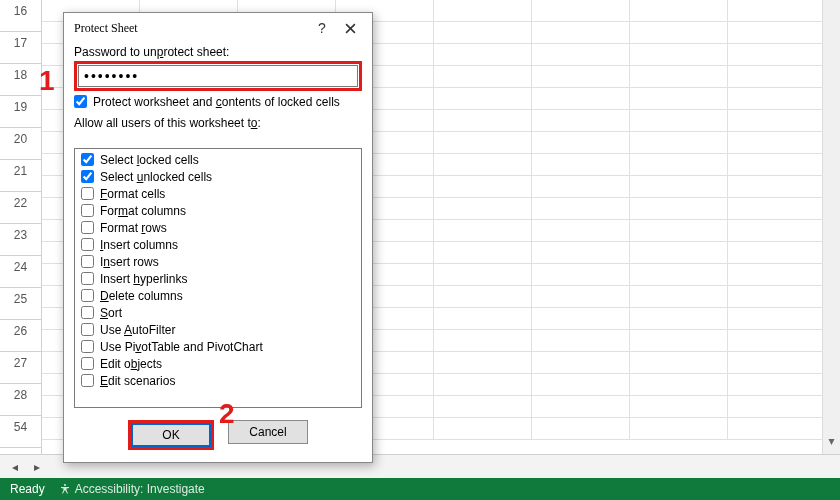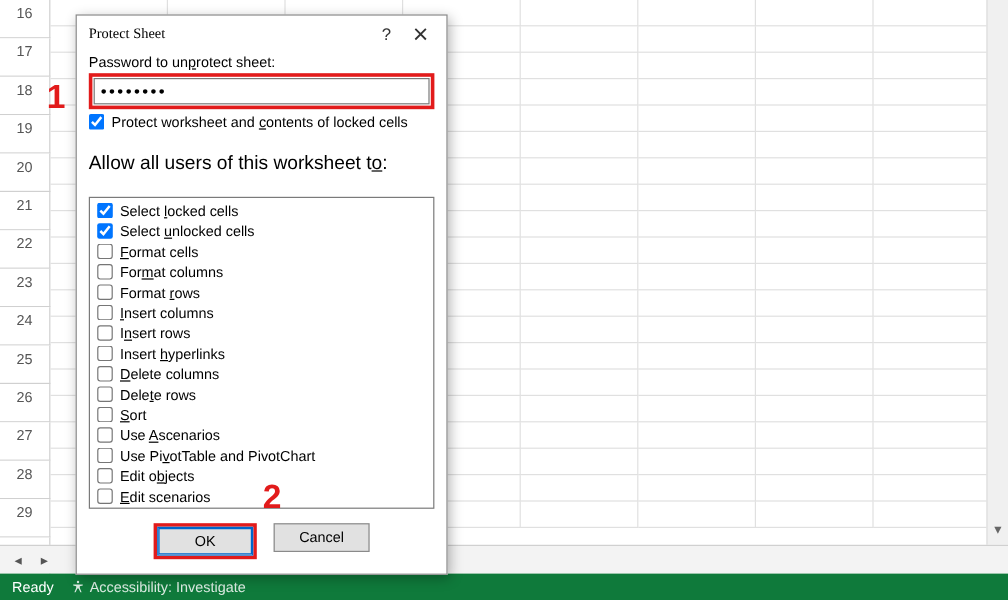--- a/index.html
+++ b/index.html
@@ -156,22 +156,22 @@
     align-items: flex-start;
     gap: 6px;
     font-size: 12px;
     height: 17px;
   }
   .check input {
     width: 13px; height: 13px;
     margin: 0;
   }
   .allowlbl {
-    margin-top: 16px;
-    font-size: 16px;
+    margin-top: 4px;
+    font-size: 12px;
   }
   .permbox {
     border: 1px solid #7a7a7a;
     padding: 4px 6px;
     margin-top: 18px;
     height: 260px;
     overflow: hidden;
   }
   .permbox .check { height: 17px; }
   .btnrow {
@@ -218,21 +218,21 @@
       <div class="rowhead">19</div>
       <div class="rowhead">20</div>
       <div class="rowhead">21</div>
       <div class="rowhead">22</div>
       <div class="rowhead">23</div>
       <div class="rowhead">24</div>
       <div class="rowhead">25</div>
       <div class="rowhead">26</div>
       <div class="rowhead">27</div>
       <div class="rowhead">28</div>
-      <div class="rowhead">29</div>
+      <div class="rowhead">54</div>
       <div class="rowhead">30</div>
       <div class="rowhead">31</div>
       <div class="rowhead">32</div>
       <div class="rowhead">33</div>
       <div class="rowhead">34</div>
       <div class="rowhead">35</div>
     </div>
   <div class="grid" id="gridrows">
       <div class="row">
         <div class="cell"></div>
@@ -530,29 +530,25 @@
         <label class="check">
           <input type="checkbox" style="">
           <span><span>Insert </span><span class="underline">h</span><span>yperlinks</span></span>
         </label>
         <label class="check">
           <input type="checkbox" style="">
           <span><span></span><span class="underline">D</span><span>elete columns</span></span>
         </label>
         <label class="check">
           <input type="checkbox" style="">
-          <span><span>Dele</span><span class="underline">t</span><span>e rows</span></span>
-        </label>
-        <label class="check">
-          <input type="checkbox" style="">
           <span><span></span><span class="underline">S</span><span>ort</span></span>
         </label>
         <label class="check">
           <input type="checkbox" style="">
-          <span><span>Use </span><span class="underline">A</span><span>scenarios</span></span>
+          <span><span>Use </span><span class="underline">A</span><span>utoFilter</span></span>
         </label>
         <label class="check">
           <input type="checkbox" style="">
           <span><span>Use Pi</span><span class="underline">v</span><span>otTable and PivotChart</span></span>
         </label>
         <label class="check">
           <input type="checkbox" style="">
           <span><span>Edit o</span><span class="underline">b</span><span>jects</span></span>
         </label>
         <label class="check">

